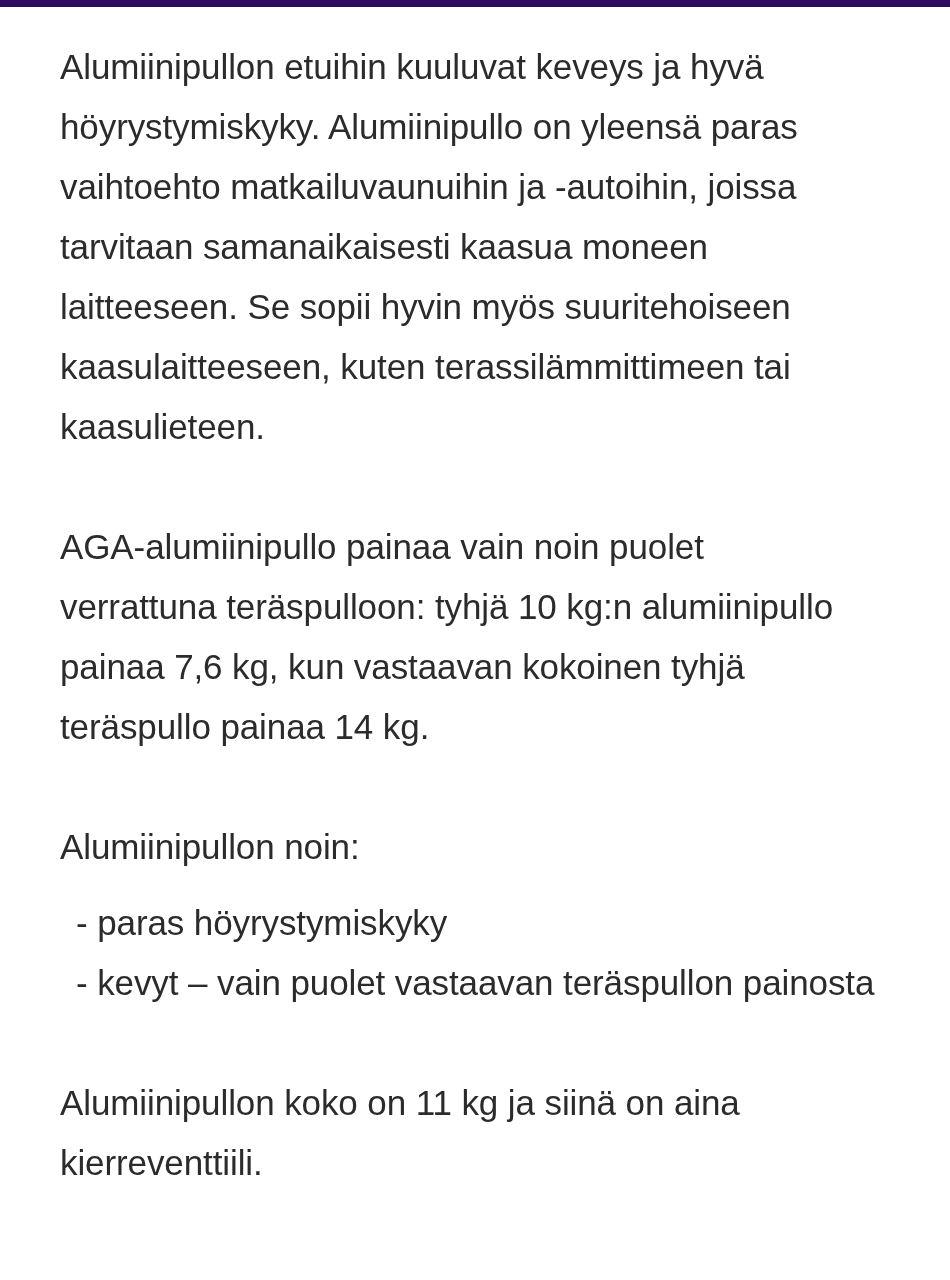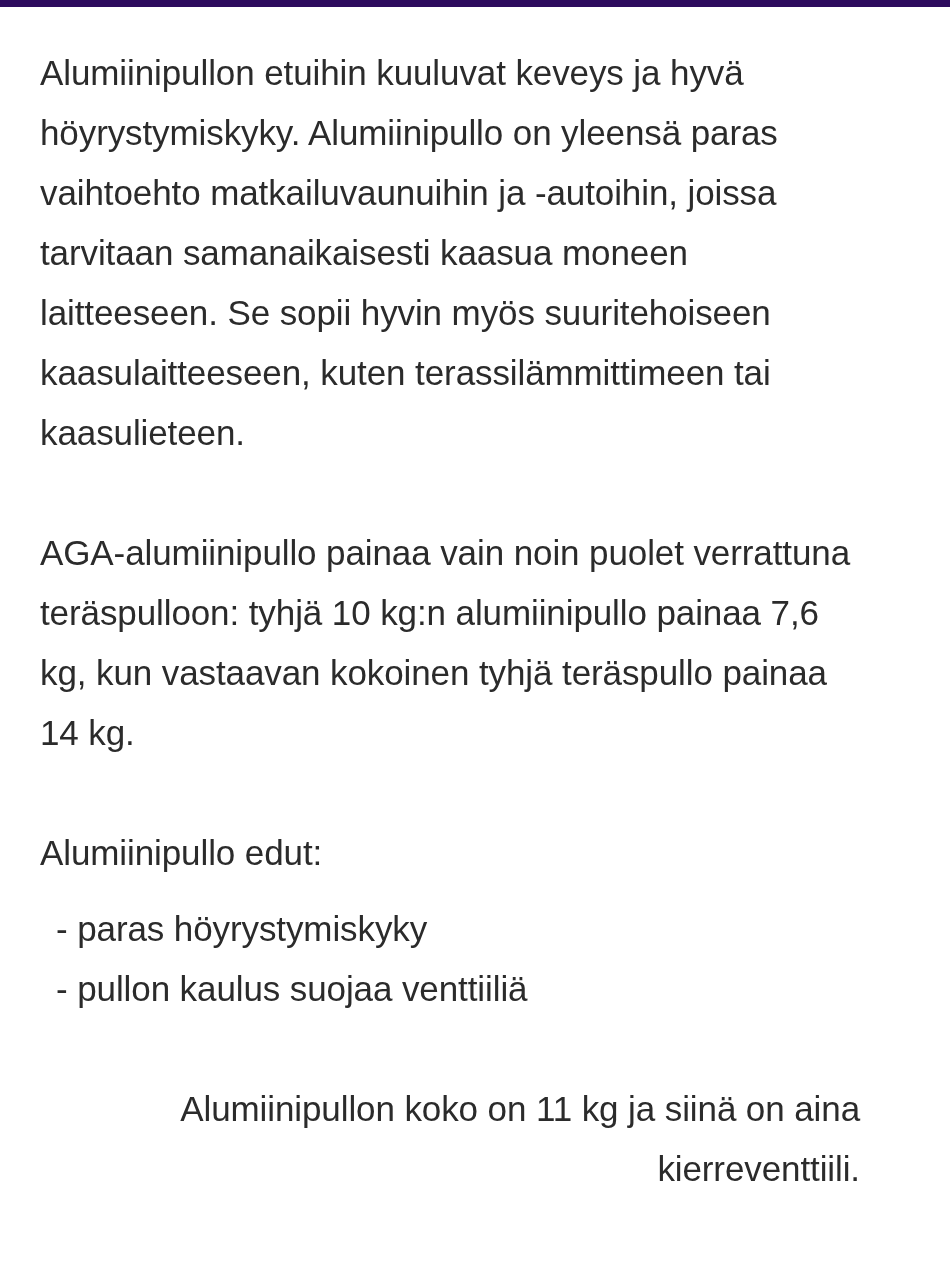--- a/index.html
+++ b/index.html
@@ -28,44 +28,43 @@
     position: absolute;
     top: 0;
     left: 0;
     width: 950px;
     height: 7px;
     background: #2e0b5e;
   }
 
   .content {
     position: absolute;
-    top: 24px;
+    top: 18px;
     left: 0;
     width: 900px;
-    padding: 19px 40px 0 40px;
+    padding: 19px 40px 0 60px;
     box-sizing: border-box;
   }
 
   .article-body {
     font-size: 35px;
     line-height: 60px;
     color: #2b2b2b;
     font-weight: 400;
     letter-spacing: -0.1px;
     max-width: 880px;
   }
 
   .paragraph {
     margin: 0 0 60px 0;
     padding: 0;
   }
 
   .paragraph:last-child {
     margin-bottom: 0;
-    text-align: right;
   }
 
   .benefits-block {
     margin: 0 0 60px 0;
   }
 
   .benefits-heading {
     margin: 0;
     padding: 0;
   }
@@ -90,24 +89,24 @@
   <div class="top-accent-bar"></div>
 
   <div class="content">
     <div class="article-body">
 
       <p class="paragraph">Alumiinipullon etuihin kuuluvat keveys ja hyvä höyrystymiskyky. Alumiinipullo on yleensä paras vaihtoehto matkailuvaunuihin ja -autoihin, joissa tarvitaan samanaikaisesti kaasua moneen laitteeseen. Se sopii hyvin myös suuritehoiseen kaasulaitteeseen, kuten terassilämmittimeen tai kaasulieteen.</p>
 
       <p class="paragraph">AGA-alumiinipullo painaa vain noin puolet verrattuna teräspulloon: tyhjä 10 kg:n alumiinipullo painaa 7,6 kg, kun vastaavan kokoinen tyhjä teräspullo painaa 14 kg.</p>
 
       <div class="benefits-block">
-        <p class="benefits-heading">Alumiinipullo edut:</p>
+        <p class="benefits-heading">Alumiinipullon noin:</p>
         <ul class="benefits-list">
           <li>- paras höyrystymiskyky</li>
-          <li>- pullon kaulus suojaa venttiiliä</li>
+          <li>- kevyt – vain puolet vastaavan teräspullon painosta</li>
         </ul>
       </div>
 
       <p class="paragraph">Alumiinipullon koko on 11 kg ja siinä on aina kierreventtiili.</p>
 
     </div>
   </div>
 
 </div>
 

